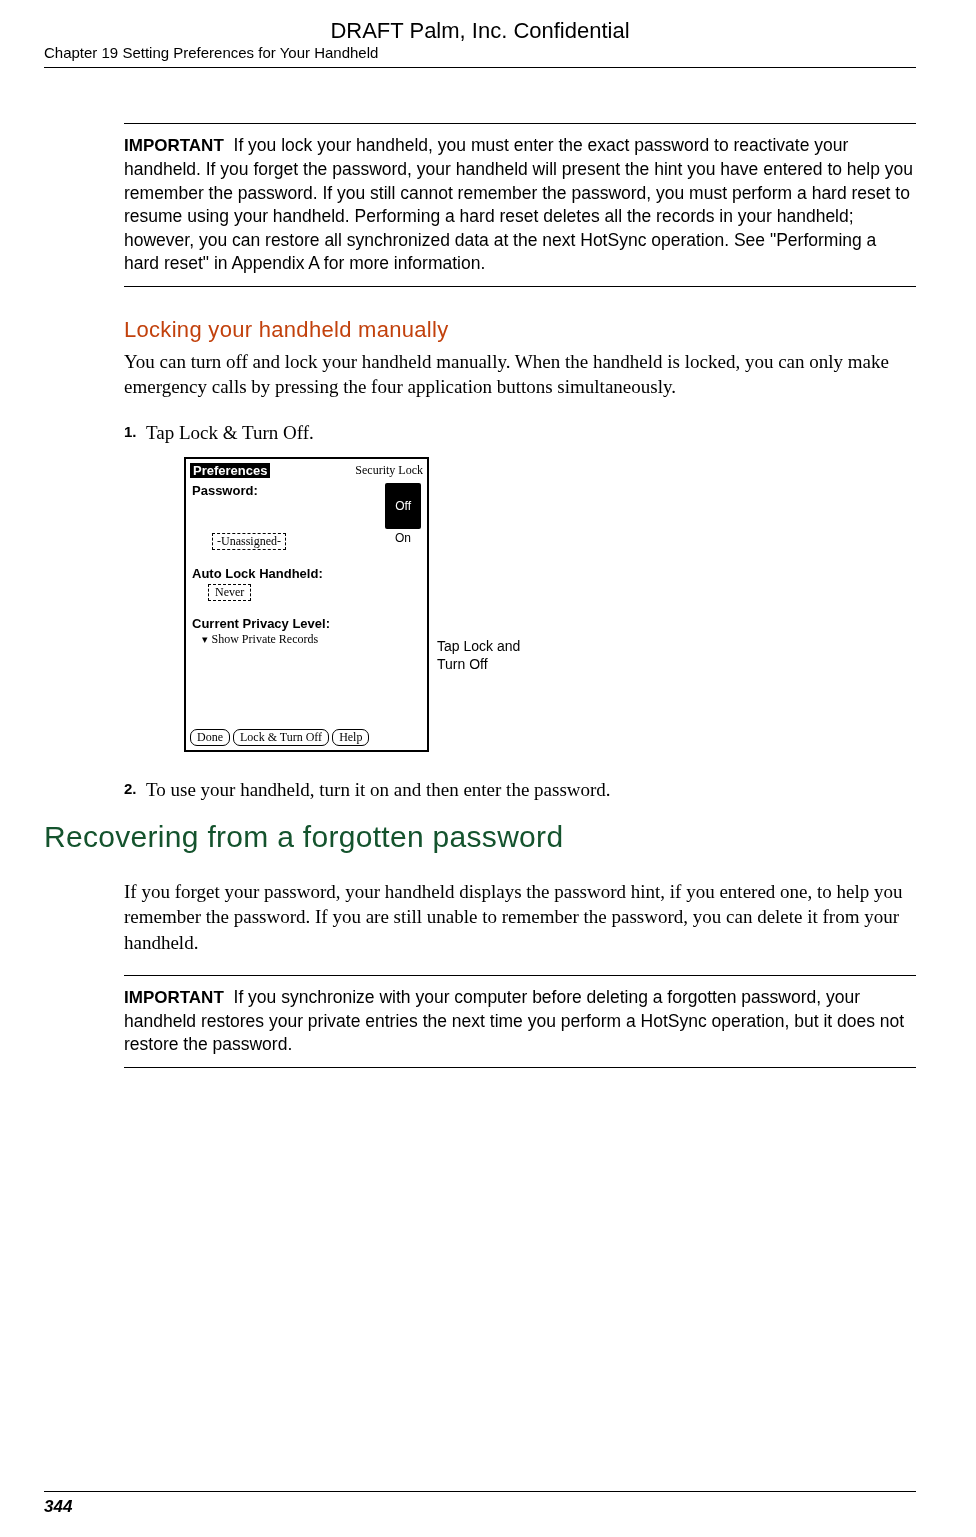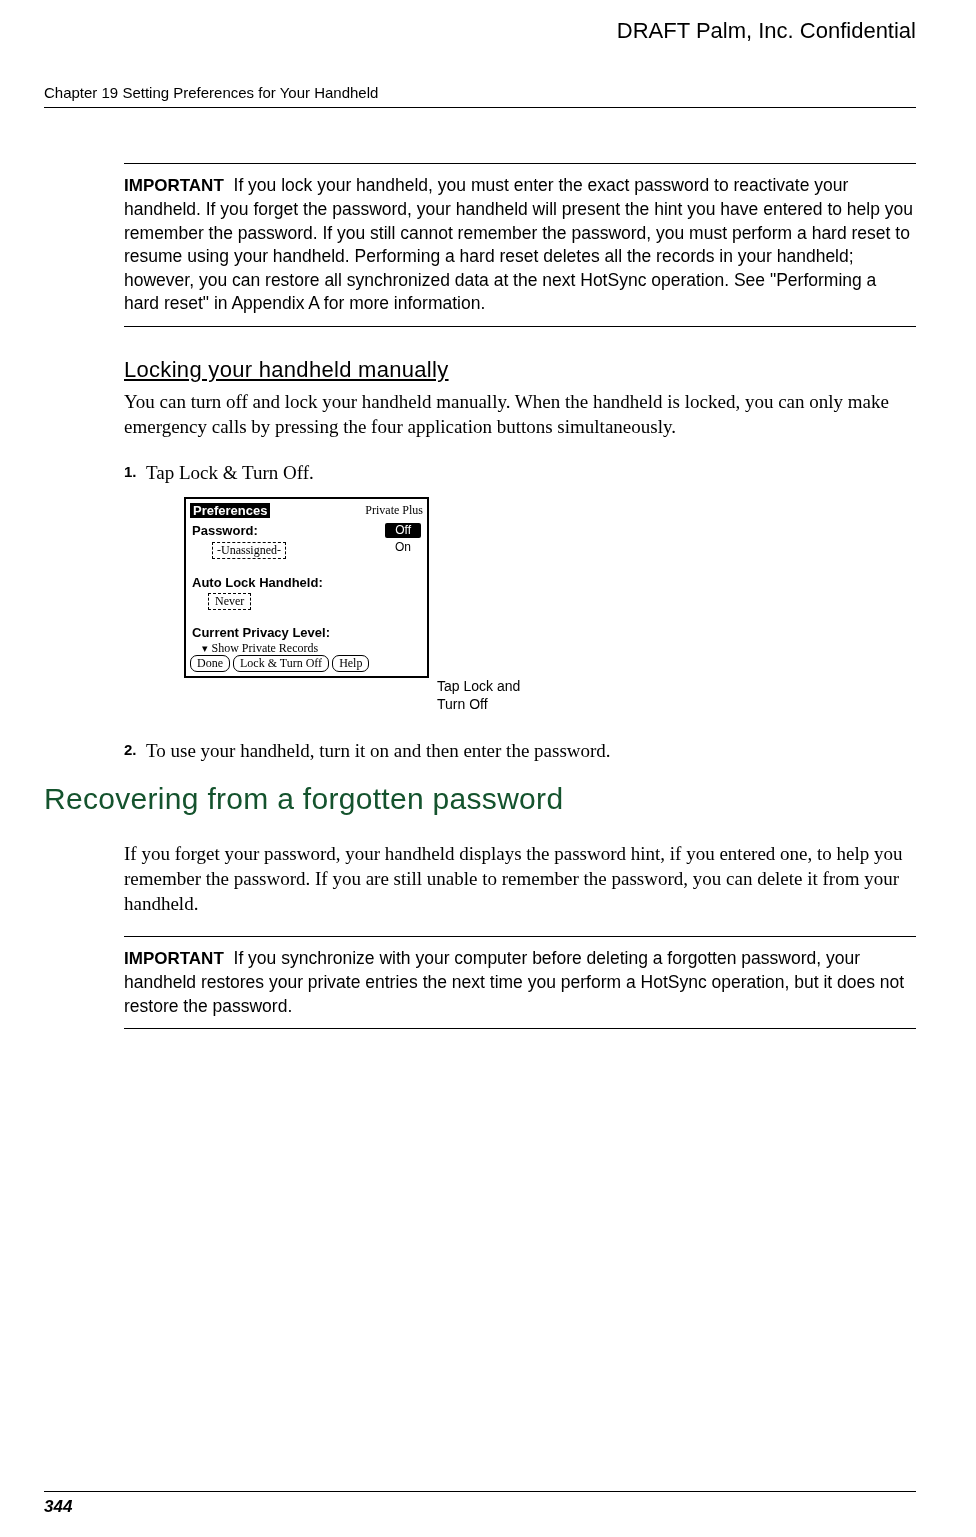--- a/index.html
+++ b/index.html
@@ -10,24 +10,23 @@
     body {
       font-family: Georgia, 'Times New Roman', serif;
       background: #fff;
       width: 976px;
       min-height: 1537px;
       padding: 18px 60px 20px 44px;
       color: #000;
       position: relative;
     }
     .draft-header {
-      text-align: right;
+      text-align: center;
       font-family: Arial, Helvetica, sans-serif;
       font-size: 22px;
-      margin-bottom: 40px;
       color: #000;
     }
     .chapter-line {
       font-family: Arial, Helvetica, sans-serif;
       font-size: 15px;
       color: #000;
       padding-bottom: 6px;
       border-bottom: 1px solid #000;
       margin-bottom: 55px;
     }
@@ -50,26 +49,25 @@
       font-family: Arial, Helvetica, sans-serif;
       font-size: 17.5px;
       line-height: 1.35;
     }
     .xref {
       color: #000;
     }
     .italic-caption {
       font-family: Arial, Helvetica, sans-serif;
       font-size: 22px;
-      color: #000000;
+      color: #c2410c;
       font-weight: 300;
       letter-spacing: 0.3px;
       margin-bottom: 6px;
       font-stretch: condensed;
-      text-decoration: underline;
     }
     .body-text {
       font-size: 19px;
       line-height: 1.33;
       margin-bottom: 20px;
     }
     .subhead-italic {
       font-family: Arial, Helvetica, sans-serif;
       font-size: 18px;
       color: #555;
@@ -95,21 +93,21 @@
       line-height: 1.33;
     }
     .screenshot-row {
       display: flex;
       align-items: flex-start;
       margin: 12px 0 25px 60px;
     }
     .palm-screen {
       border: 2px solid #000;
       width: 245px;
-      height: 181px;
+      height: 295px;
       background: #fff;
       font-family: Arial, Helvetica, sans-serif;
       font-size: 13px;
       padding: 2px;
       position: relative;
     }
     .palm-title-row {
       display: flex;
       justify-content: space-between;
       padding: 2px 2px 4px 2px;
@@ -129,21 +127,21 @@
       display: flex;
       justify-content: space-between;
       padding: 1px 4px;
     }
     .palm-bold {
       font-weight: bold;
     }
     .palm-value-off {
       background: #000;
       color: #fff;
-      padding: 0 10px;
+      padding: 16px 10px;
       font-size: 12px;
       border-radius: 2px;
     }
     .palm-value-on {
       padding: 0 10px;
       font-size: 12px;
     }
     .palm-dashbox {
       border: 1px dashed #000;
       padding: 0 4px;
@@ -241,21 +239,21 @@
 
   <div class="step-row">
     <div class="step-num">1.</div>
     <div class="step-text">Tap Lock &amp; Turn Off.</div>
   </div>
 
   <div class="screenshot-row">
     <div class="palm-screen">
       <div class="palm-title-row">
         <span class="palm-title-box">Preferences</span>
-        <span class="palm-title-right">Private Plus</span>
+        <span class="palm-title-right">Security Lock</span>
       </div>
       <div class="palm-row">
         <span class="palm-bold">Password:</span>
         <span class="palm-value-off">Off</span>
       </div>
       <div class="palm-row" style="justify-content:flex-start;">
         <span class="palm-dashbox">-Unassigned-</span>
         <span class="palm-value-on" style="margin-left:auto;">On</span>
       </div>
       <div class="palm-row" style="margin-top:6px;">

